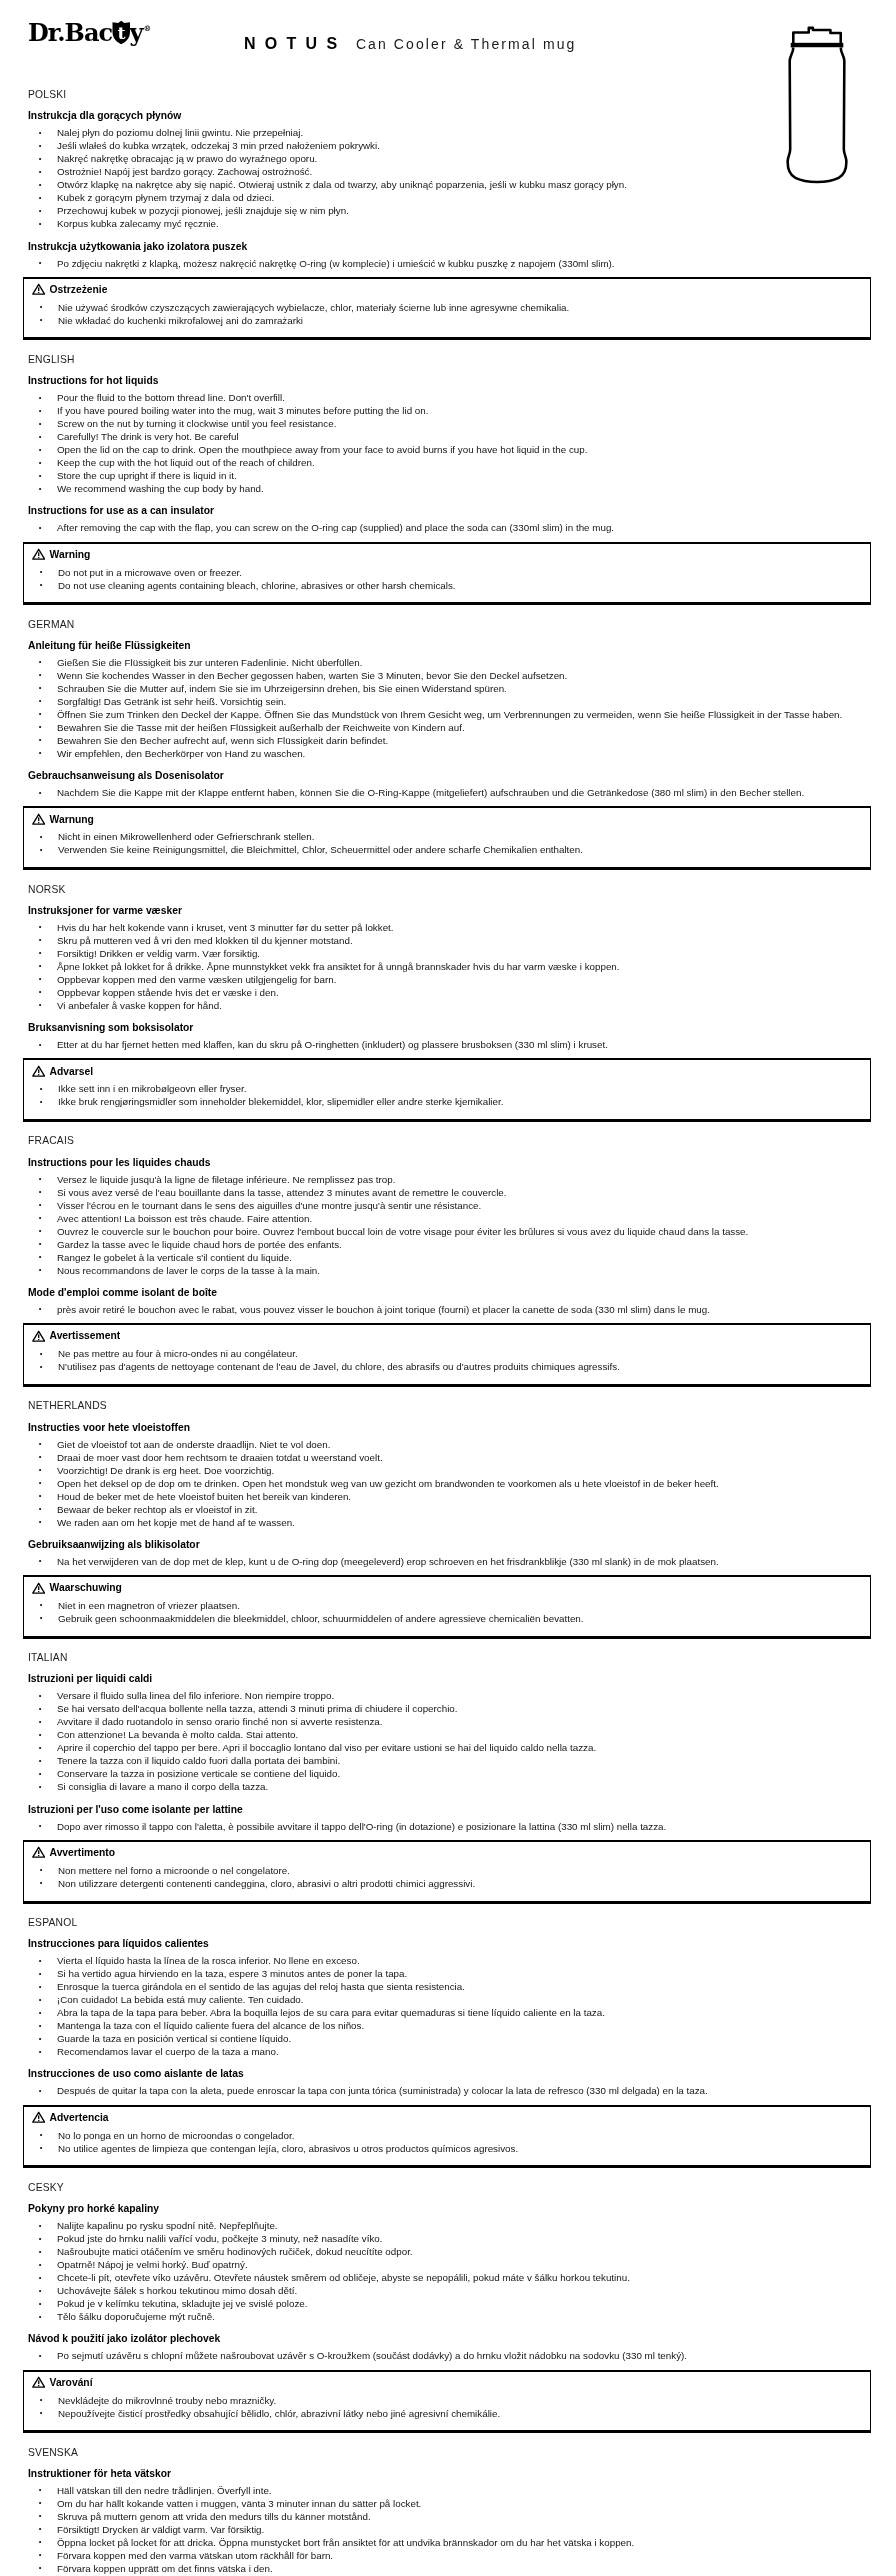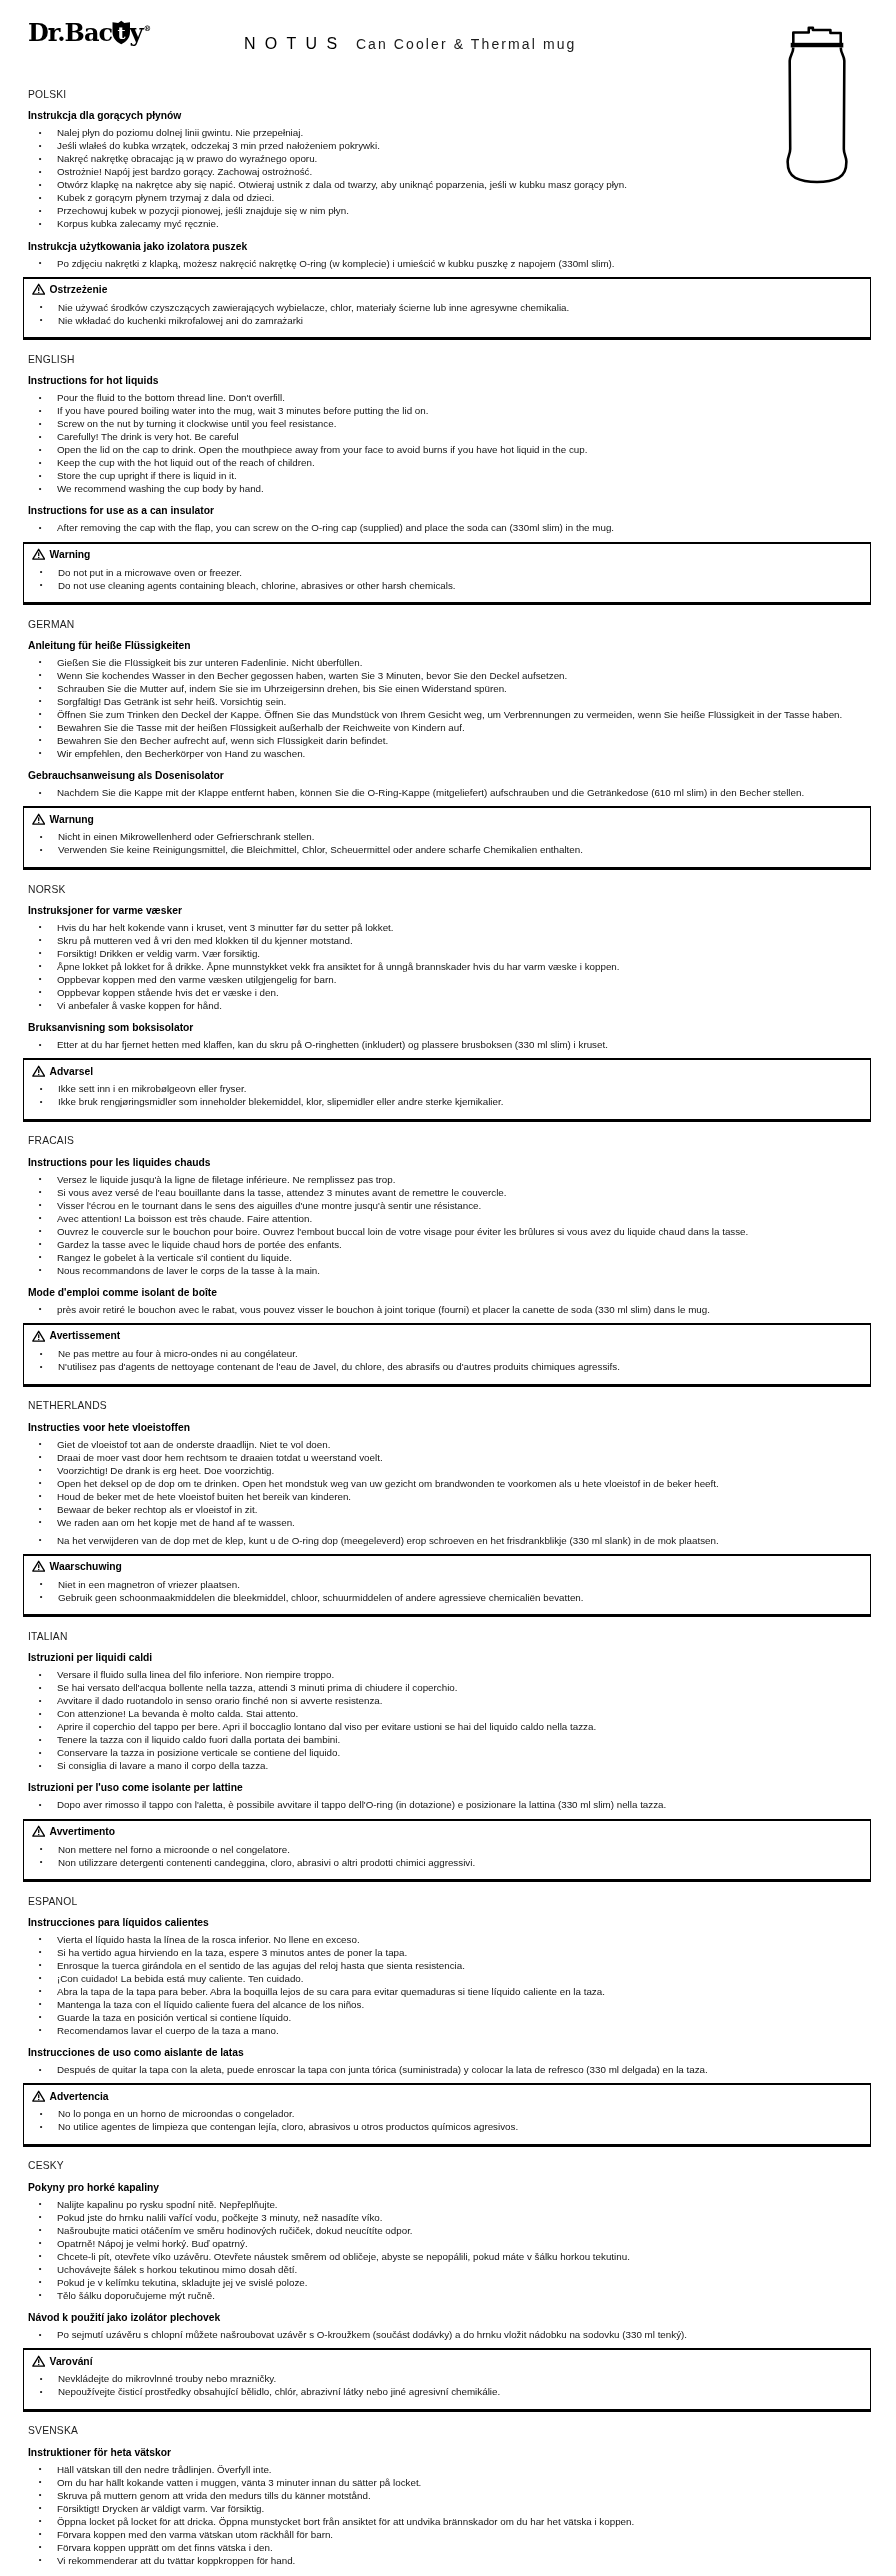--- a/index.html
+++ b/index.html
@@ -5,21 +5,21 @@
   html, body { margin:0; padding:0; background:#ffffff; }
   body { width:896px; min-height:2576px; font-family:"Liberation Sans", sans-serif; color:#141414; }
   .page { position:relative; box-sizing:border-box; width:896px; min-height:2576px; padding:19.6px 25px 20.6px 28px; background:#fff; }
 
   
   .doc-header { position:relative; height:56px; }
   .logo { display:inline-flex; align-items:flex-end; font-family:"DejaVu Serif", serif; font-weight:800; font-size:24px; letter-spacing:-1px; color:#000; line-height:1; }
   .logo .shield { display:inline-block; margin:0 -0.5px -4.1px -0.5px; }
   .logo sup { font-size:7.7px; letter-spacing:0; margin-left:1px; transform:translateY(-12.4px); }
   .title-block { position:absolute; left:216px; top:15.5px; white-space:nowrap; }
-  .product-name { font-size:16px; font-weight:400; letter-spacing:0.58em; color:#000; }
+  .product-name { font-size:16px; font-weight:700; letter-spacing:0.58em; color:#000; }
   .product-subtitle { font-size:14px; font-weight:400; letter-spacing:0.15em; color:#1b1b1b; margin-left:7.2px; }
   .mug-illustration { position:absolute; top:1px; right:20.6px; width:67px; height:173px; }
 
   
   .lang-label { font-size:10.3px; font-weight:400; color:#1c1c1c; margin:13.4px 0 0 0; letter-spacing:0.02em; }
   .block-title { font-size:10.3px; font-weight:700; color:#000; margin:10.3px 0 2.1px 0; }
   ul.bullets { list-style:none; margin:5px; padding:0; }
   ul.bullets li { position:relative; padding-left:24px; font-size:9.8px; line-height:13px; color:#151515; }
   ul.bullets li::before { content:"•"; position:absolute; left:5.7px; top:-0.5px; font-size:7.7px; color:#111; }
 
@@ -133,21 +133,21 @@
           <li>Wenn Sie kochendes Wasser in den Becher gegossen haben, warten Sie 3 Minuten, bevor Sie den Deckel aufsetzen.</li>
           <li>Schrauben Sie die Mutter auf, indem Sie sie im Uhrzeigersinn drehen, bis Sie einen Widerstand spüren.</li>
           <li>Sorgfältig! Das Getränk ist sehr heiß. Vorsichtig sein.</li>
           <li>Öffnen Sie zum Trinken den Deckel der Kappe. Öffnen Sie das Mundstück von Ihrem Gesicht weg, um Verbrennungen zu vermeiden, wenn Sie heiße Flüssigkeit in der Tasse haben.</li>
           <li>Bewahren Sie die Tasse mit der heißen Flüssigkeit außerhalb der Reichweite von Kindern auf.</li>
           <li>Bewahren Sie den Becher aufrecht auf, wenn sich Flüssigkeit darin befindet.</li>
           <li>Wir empfehlen, den Becherkörper von Hand zu waschen.</li>
         </ul>
     <h3 class="block-title can-title">Gebrauchsanweisung als Dosenisolator</h3>
     <ul class="bullets can-bullets">
-          <li>Nachdem Sie die Kappe mit der Klappe entfernt haben, können Sie die O-Ring-Kappe (mitgeliefert) aufschrauben und die Getränkedose (610 ml slim) in den Becher stellen.</li>
+          <li>Nachdem Sie die Kappe mit der Klappe entfernt haben, können Sie die O-Ring-Kappe (mitgeliefert) aufschrauben und die Getränkedose (380 ml slim) in den Becher stellen.</li>
         </ul>
     <div class="warning-box">
       <div class="warning-header">
         <span class="warn-icon">
           <svg width="13.4" height="12.4" viewBox="0 0 26 24">
             <path d="M13 2.5 L24.5 21.5 L1.5 21.5 Z" fill="none" stroke="#000" stroke-width="2.6" stroke-linejoin="round"></path>
             <rect x="11.8" y="8.5" width="2.5" height="7" fill="#000"></rect>
             <rect x="11.8" y="17.2" width="2.5" height="2.5" fill="#000"></rect>
           </svg>
         </span>
@@ -234,20 +234,21 @@
     <h3 class="block-title hot-title">Instructies voor hete vloeistoffen</h3>
     <ul class="bullets hot-bullets">
           <li>Giet de vloeistof tot aan de onderste draadlijn. Niet te vol doen.</li>
           <li>Draai de moer vast door hem rechtsom te draaien totdat u weerstand voelt.</li>
           <li>Voorzichtig! De drank is erg heet. Doe voorzichtig.</li>
           <li>Open het deksel op de dop om te drinken. Open het mondstuk weg van uw gezicht om brandwonden te voorkomen als u hete vloeistof in de beker heeft.</li>
           <li>Houd de beker met de hete vloeistof buiten het bereik van kinderen.</li>
           <li>Bewaar de beker rechtop als er vloeistof in zit.</li>
           <li>We raden aan om het kopje met de hand af te wassen.</li>
         </ul>
+    <h3 class="block-title can-title">Gebruiksaanwijzing als blikisolator</h3>
     <ul class="bullets can-bullets">
           <li>Na het verwijderen van de dop met de klep, kunt u de O-ring dop (meegeleverd) erop schroeven en het frisdrankblikje (330 ml slank) in de mok plaatsen.</li>
         </ul>
     <div class="warning-box">
       <div class="warning-header">
         <span class="warn-icon">
           <svg width="13.4" height="12.4" viewBox="0 0 26 24">
             <path d="M13 2.5 L24.5 21.5 L1.5 21.5 Z" fill="none" stroke="#000" stroke-width="2.6" stroke-linejoin="round"></path>
             <rect x="11.8" y="8.5" width="2.5" height="7" fill="#000"></rect>
             <rect x="11.8" y="17.2" width="2.5" height="2.5" fill="#000"></rect>

